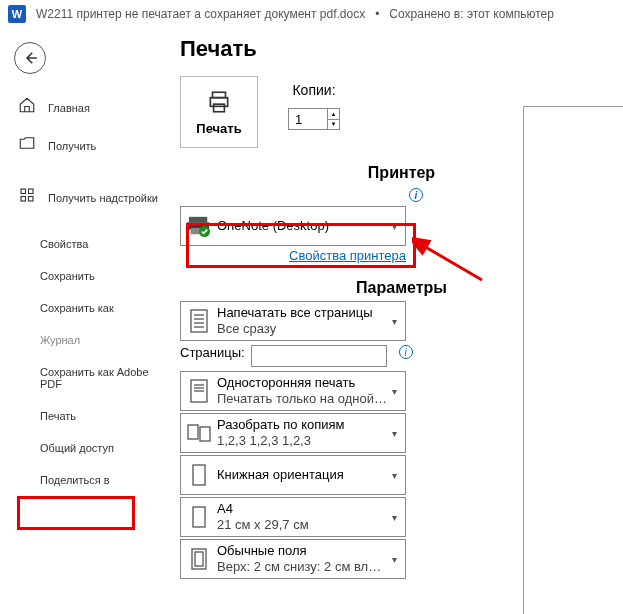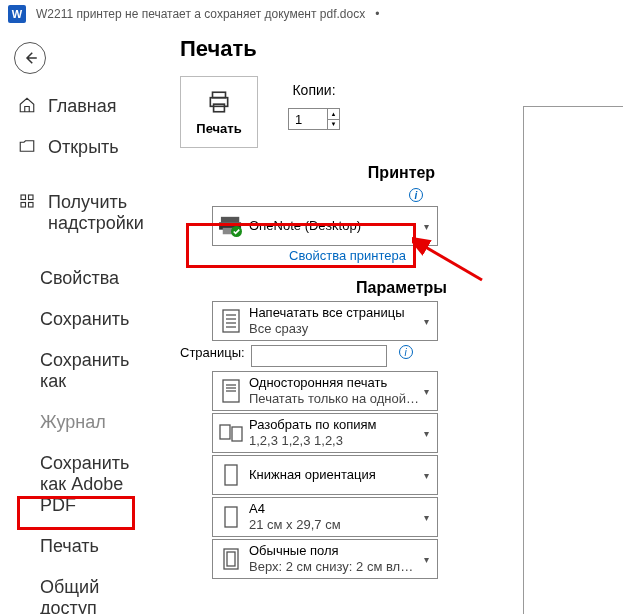--- a/index.html
+++ b/index.html
@@ -5,21 +5,21 @@
   * { box-sizing: border-box; margin: 0; padding: 0; font-family: "Segoe UI", Arial, sans-serif; }
   body { width: 623px; height: 614px; background: #fff; overflow: hidden; position: relative; }
 
   .titlebar { height: 28px; display: flex; align-items: center; padding: 0 8px; gap: 10px; font-size: 12px; color: #555; }
   .word-icon { width: 18px; height: 18px; background: #185abd; color: #fff; display: flex; align-items: center; justify-content: center; font-weight: bold; font-size: 11px; border-radius: 2px; }
 
   .main { display: flex; height: calc(100% - 28px); }
 
   .sidebar { width: 170px; padding: 10px 0 0 0; }
   .back-btn { width: 32px; height: 32px; border: 1px solid #555; border-radius: 50%; margin: 4px 0 12px 14px; display: flex; align-items: center; justify-content: center; cursor: pointer; }
-  .nav-item { display: flex; align-items: flex-start; gap: 12px; padding: 10px 10px 10px 18px; font-size: 18px; color: #333; cursor: pointer; }
+  .nav-item { display: flex; align-items: flex-end; gap: 12px; padding: 10px 10px 10px 18px; font-size: 11px; color: #333; cursor: pointer; }
   .nav-item.sub { padding-left: 40px; }
   .nav-item.dim { color: #888; }
   .nav-sep { height: 14px; }
   .nav-icon { width: 18px; height: 18px; flex-shrink: 0; }
   .hl-red { position: absolute; border: 3px solid #e60000; pointer-events: none; }
 
   .content { flex: 1; padding: 8px 0 0 10px; position: relative; }
   .page-title { font-size: 22px; font-weight: 600; margin-bottom: 14px; }
 
   .row { display: flex; align-items: flex-start; gap: 30px; }
@@ -30,63 +30,64 @@
   .copies-row { display: flex; align-items: center; gap: 10px; font-size: 14px; margin-top: 6px; flex-direction: column; }
   .copies-input { width: 52px; height: 22px; border: 1px solid #888; position: relative; display: flex; align-items: center; padding-left: 6px; font-size: 13px; }
   .spin { position: absolute; right: 0; top: 0; bottom: 0; width: 12px; display: flex; flex-direction: column; }
   .spin div { flex: 1; font-size: 6px; display: flex; align-items: center; justify-content: center; border-left: 1px solid #888; }
   .spin div:first-child { border-bottom: 1px solid #888; }
 
   .section-h { font-weight: 600; font-size: 16px; margin: 16px 0 4px 0; display: flex; align-items: center; gap: 6px; flex-direction: column; }
   .info-icon { width: 14px; height: 14px; border: 1.5px solid #0067c0; border-radius: 50%; color: #0067c0; font-size: 10px; display: inline-flex; align-items: center; justify-content: center; margin-left: auto; margin-right: 200px; font-style: italic; }
   .info-icon.sm { margin-right: 0; margin-left: 6px; }
 
-  .dd { width: 226px; border: 1px solid #888; display: flex; align-items: center; min-height: 40px; padding: 2px 4px; cursor: pointer; position: relative; margin-bottom: 2px; margin-left: 32px; }
+  .dd { width: 226px; border: 1px solid #888; display: flex; align-items: center; min-height: 40px; padding: 2px 4px; cursor: pointer; position: relative; margin-bottom: 2px; }
   .dd-icon { width: 28px; height: 28px; flex-shrink: 0; display: flex; align-items: center; justify-content: center; }
   .dd-text { flex: 1; display: flex; flex-direction: column; font-size: 13px; line-height: 1.25; padding-left: 4px; overflow: hidden; }
   .dd-sub { color: #444; white-space: nowrap; overflow: hidden; text-overflow: ellipsis; }
   .dd-chevron { font-size: 10px; color: #555; padding: 0 4px; }
 
-  .link { color: #0067c0; font-size: 13px; text-align: right; width: 226px; display: block; margin-top: 2px; cursor: pointer; }
+  .link { color: #0067c0; text-decoration: underline; font-size: 13px; text-align: right; width: 226px; display: block; margin-top: 2px; cursor: pointer; }
 
   .pages-row { display: flex; gap: 6px; margin: 4px 0; font-size: 13px; }
   .pages-input { flex: 1; height: 22px; border: 1px solid #888; max-width: 136px; }
 
   .preview { position: absolute; top: 78px; right: -30px; width: 130px; height: 520px; border: 1px solid #999; background: #fff; }
 
   .arrow-svg { position: absolute; left: 412px; top: 230px; pointer-events: none; }
 </style>
 </head>
 <body>
 
 <div class="titlebar">
   <div class="word-icon">W</div>
   <span>W2211 принтер не печатает а сохраняет документ pdf.docx</span>
   <span>•</span>
+  <span>Сохранено в: этот компьютер</span>
 </div>
 
 <div class="main">
   <div class="sidebar">
     <div class="back-btn">
       <svg class="nav-icon" viewBox="0 0 24 24" fill="none" stroke="#333" stroke-width="2">
           <path d="M15 5l-7 7 7 7M8 12h13"></path>
         </svg>
     </div>
 
     <div class="nav-item">
       <svg class="nav-icon" viewBox="0 0 24 24" fill="none" stroke="#333" stroke-width="1.5">
           <path d="M3 11l9-8 9 8v10H3z M9 21v-7h6v7"></path>
         </svg>
       <span>Главная</span>
     </div>
     <div class="nav-item">
       <svg class="nav-icon" viewBox="0 0 24 24" fill="none" stroke="#333" stroke-width="1.5">
           <path d="M3 7h5l2-2h11v14H3z"></path>
         </svg>
-      <span>Открыть</span>
+      <span>Получить</span>
     </div>
     <div class="nav-sep"></div>
     <div class="nav-item">
       <svg class="nav-icon" viewBox="0 0 24 24" fill="none" stroke="#333" stroke-width="1.5">
           <rect x="4" y="4" width="6" height="6"></rect>
           <rect x="14" y="4" width="6" height="6"></rect>
           <rect x="4" y="14" width="6" height="6"></rect>
           <rect x="14" y="14" width="6" height="6"></rect>
         </svg>
       <span>Получить надстройки</span>

